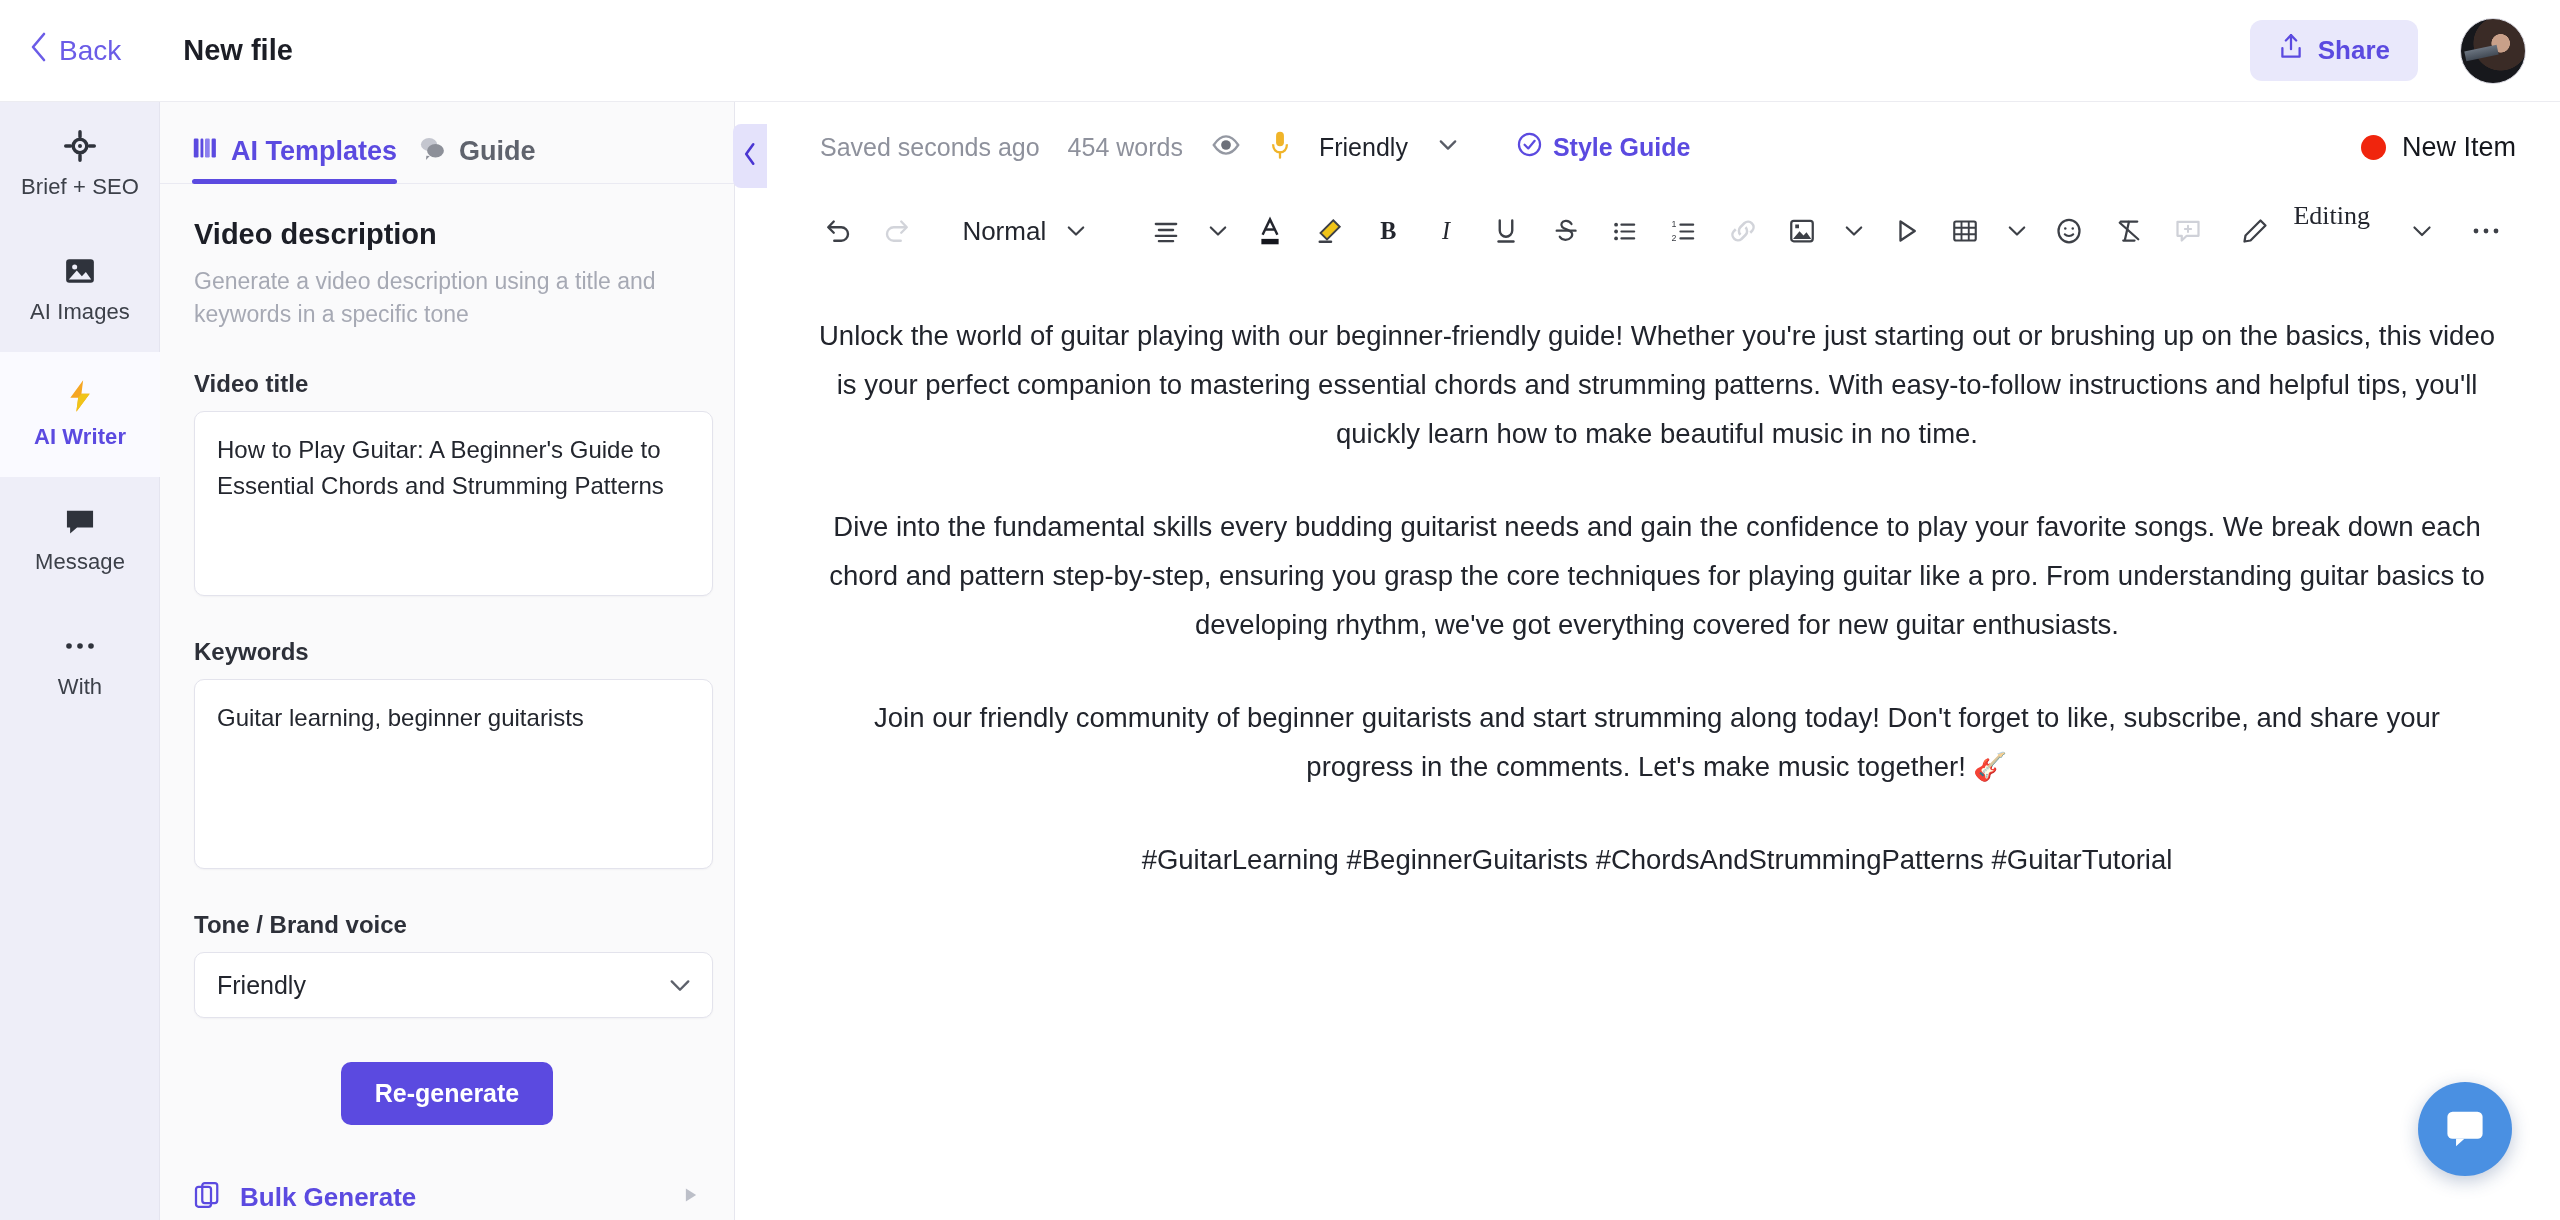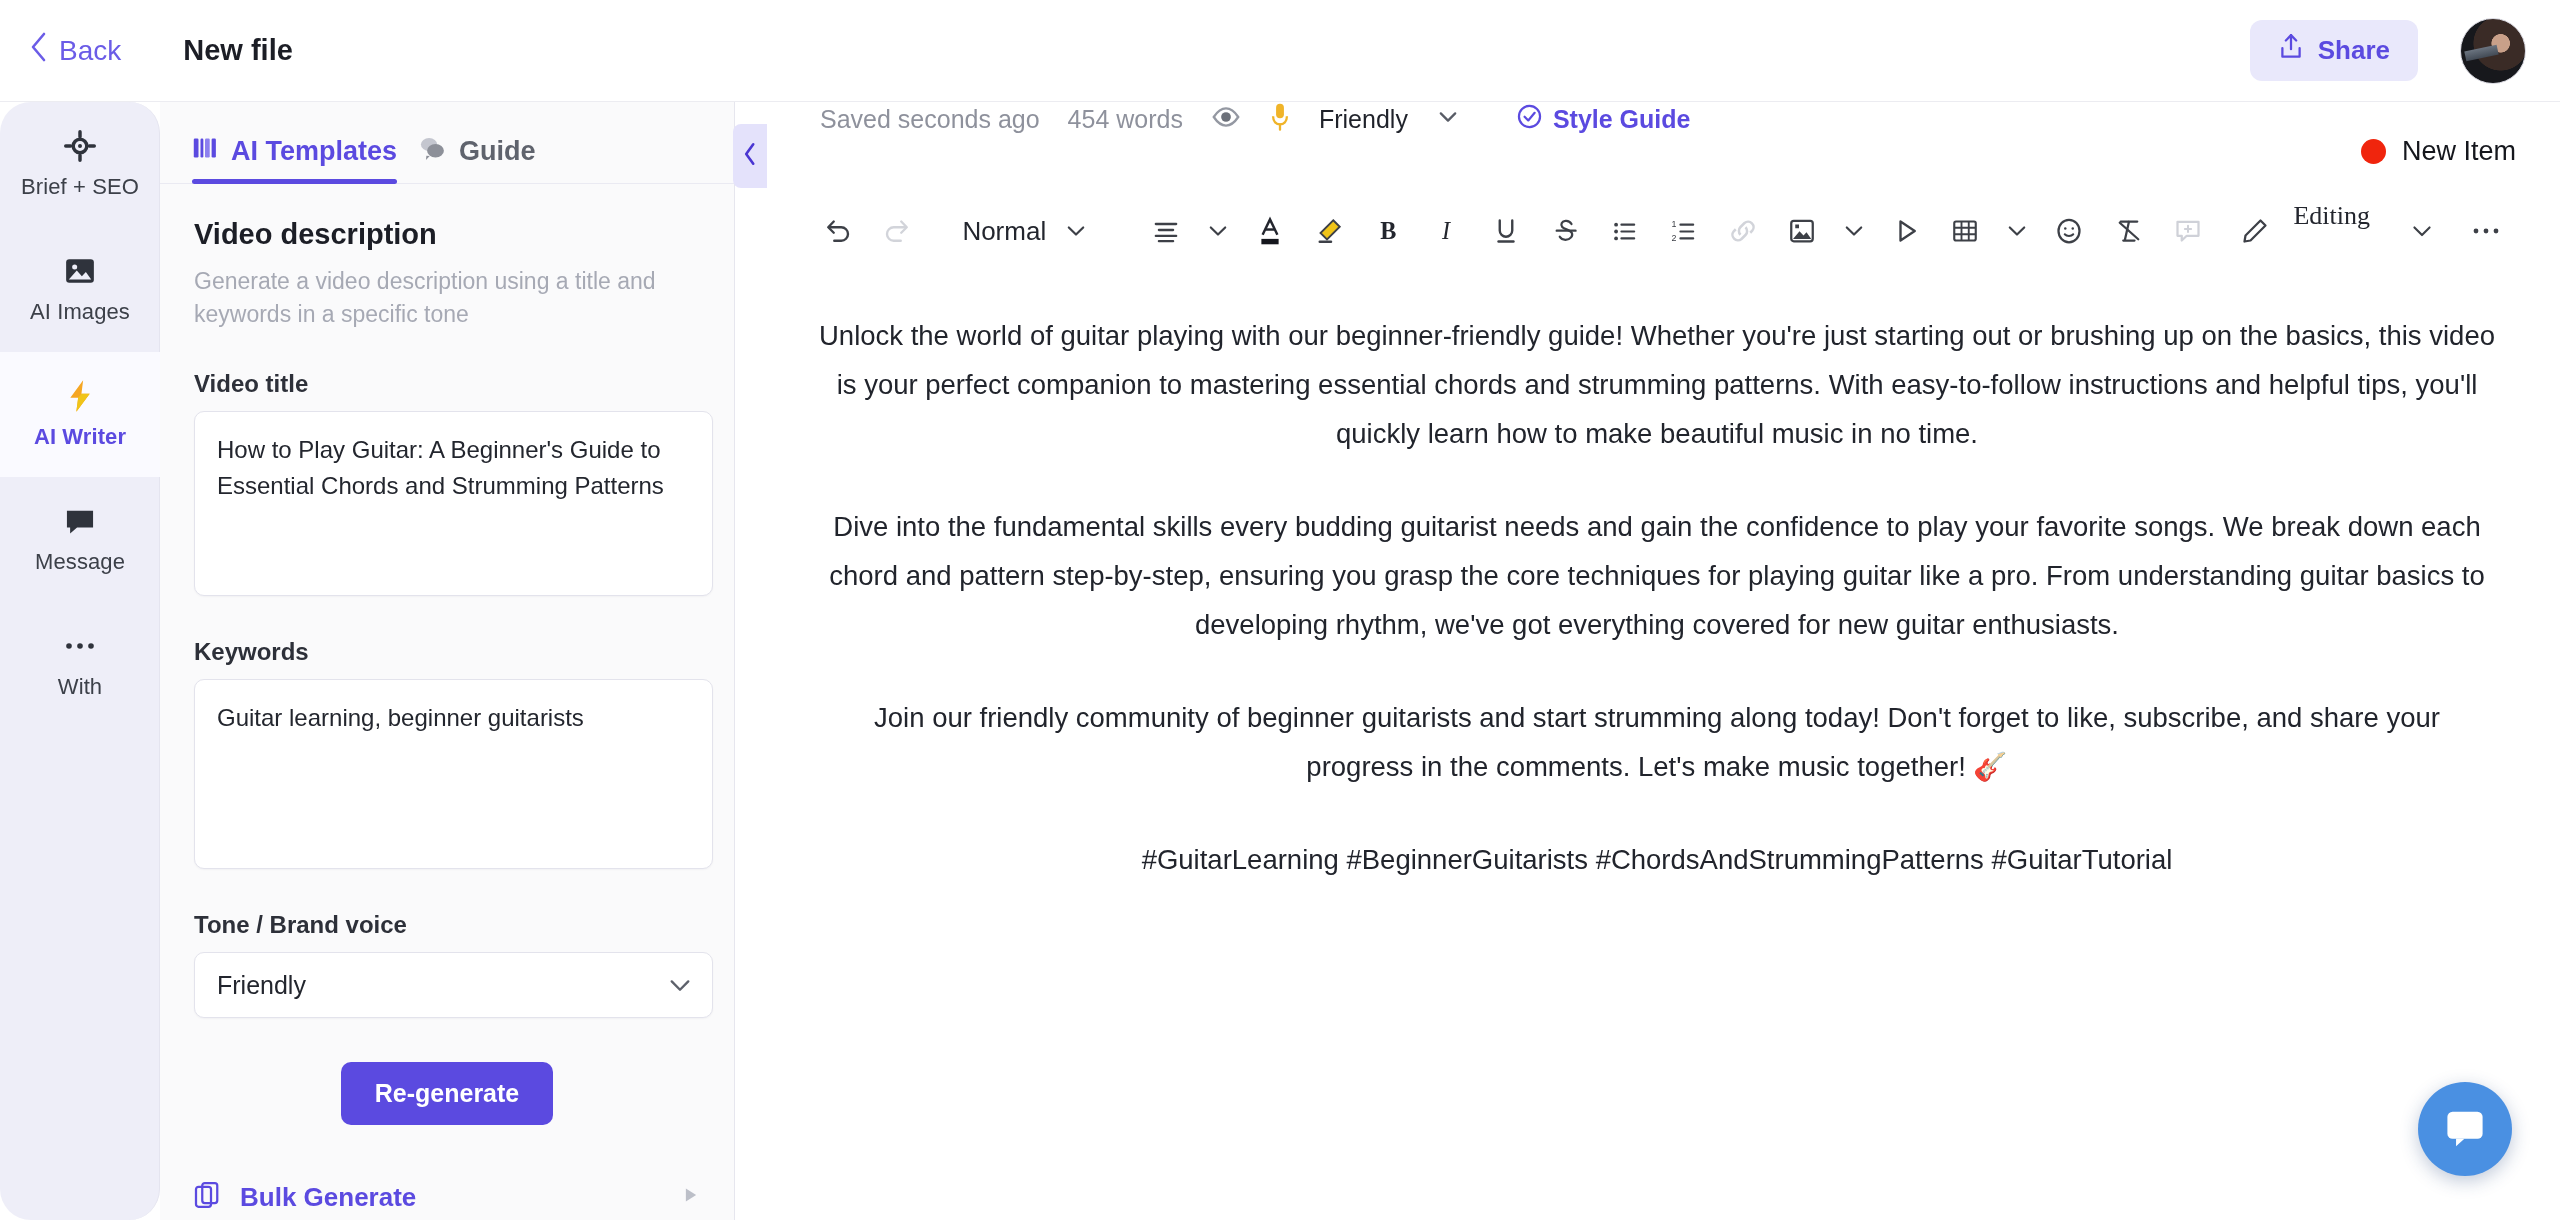--- a/index.html
+++ b/index.html
@@ -50,21 +50,20 @@
     background: linear-gradient(180deg,#6b7480,#424a55);
     transform: rotate(-12deg);
   }
 
   
   .rail {
     position: absolute; top: 102px; left: 0;
     width: 160px; height: 1118px;
     background: #eeeef8;
     border-right: 1px solid #e4e4ef;
-    border-radius: 31px;
   }
   .rail-item {
     width: 160px; height: 125px;
     display: flex; flex-direction: column;
     align-items: center; justify-content: center; gap: 11px;
     cursor: pointer;
   }
   .rail-item .rl {
     font-size: 22px; color: #3c4049; font-weight: 500;
     letter-spacing: .1px;
@@ -143,23 +142,22 @@
     position: absolute; left: 733px; top: 124px;
     width: 34px; height: 64px;
     background: #e4e2fb; border-radius: 8px 0 0 8px;
     display: flex; align-items: center; justify-content: center;
     cursor: pointer; z-index: 5;
   }
 
   
   .editor { position: absolute; top: 102px; left: 736px; width: 1824px; height: 1118px; background:#fff; }
   .ed-head {
-    height: 90px; display: flex; align-items: flex-start;
+    height: 90px; display: flex; align-items: center;
     padding: 0 44px 0 84px;
-    flex-direction: column;
   }
   .ed-meta { display: flex; align-items: center; gap: 28px; }
   .meta-txt { font-size: 25px; color: #8e919c; }
   .meta-dark { font-size: 25px; color: #1f222a; }
   .chev-sm { color: #585c66; }
   .style-guide {
     display: flex; align-items: center; gap: 10px;
     margin-left: 28px; color: #5b4ae0; font-size: 25px;
     font-weight: 600; cursor: pointer;
   }

